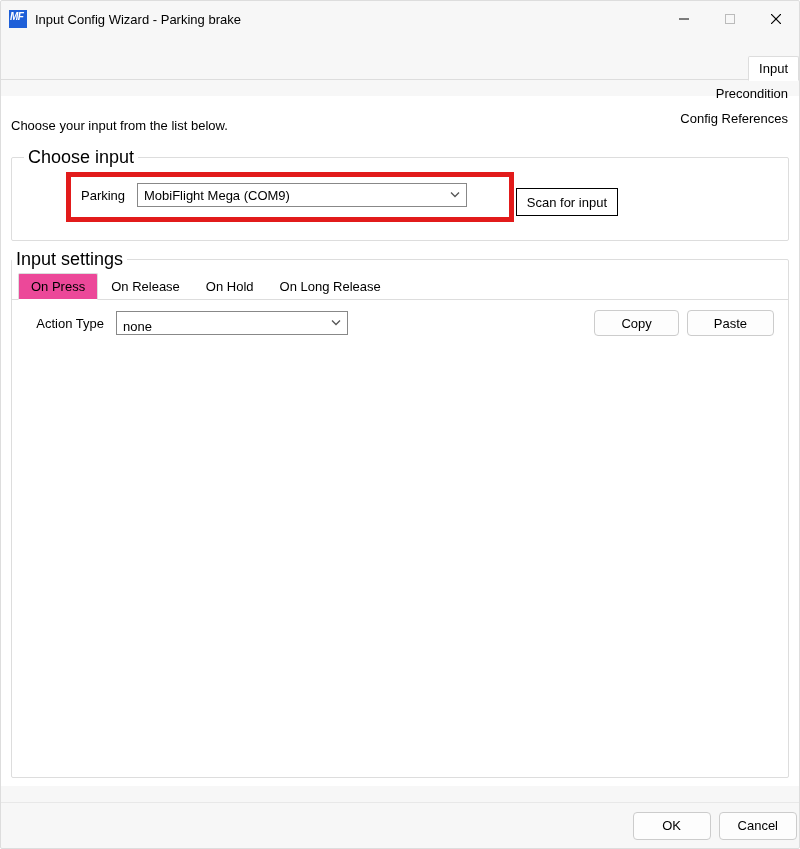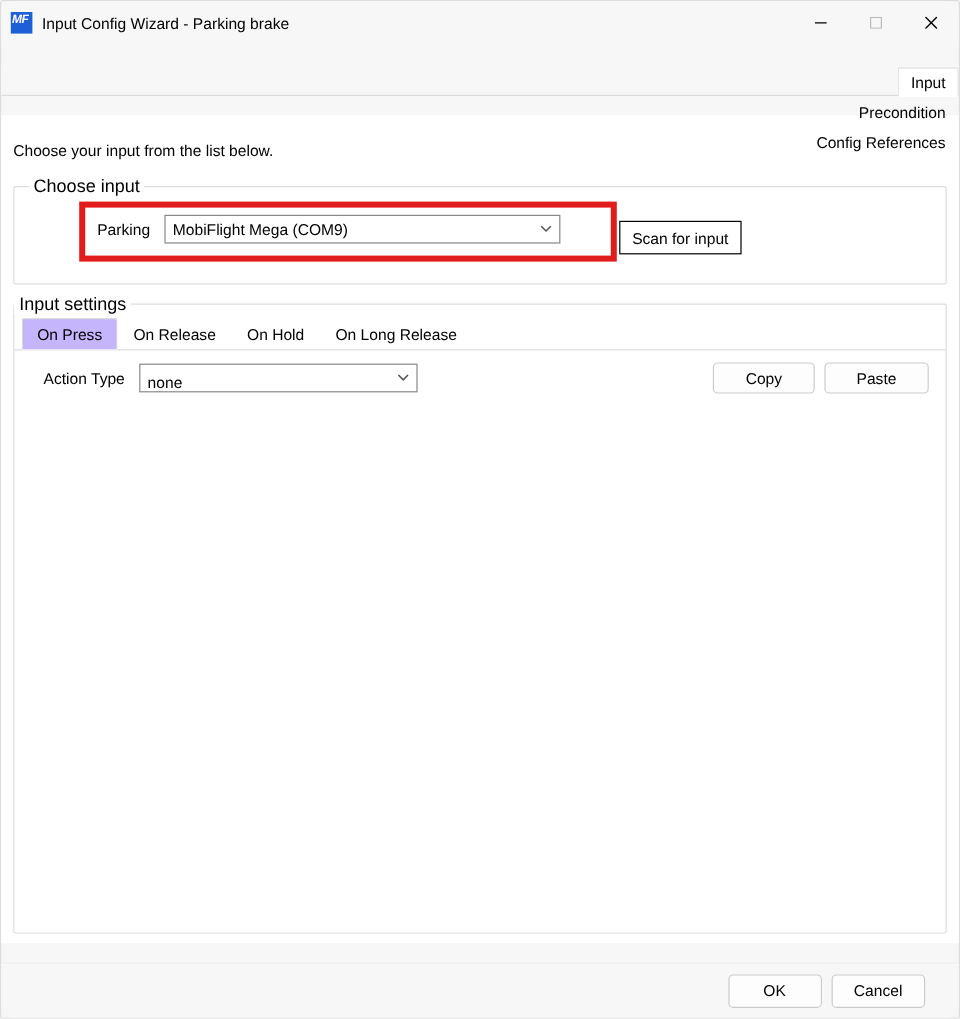--- a/index.html
+++ b/index.html
@@ -97,21 +97,21 @@
 
   fieldset.group {
     border:1px solid #ddd;
     border-radius:2px;
     margin:0 0 8px 0;
     padding:14px 12px 16px 12px;
     position:relative;
     background:#fff;
   }
   fieldset.group > legend {
-    font-size:15px;
+    font-size:18px;
     padding:0 4px;
   }
 
   .choose-input-inner {
     border:5px solid #e21b1b;
     padding:6px 10px 10px 10px;
     width:448px;
     margin-left:42px;
     margin-top:-10px;
   }
@@ -164,21 +164,21 @@
     margin-top:2px;
   }
   .inner-tabbar .itab {
     padding:5px 12px;
     font-size:13px;
     position:relative;
     top:1px;
     border:1px solid transparent;
   }
   .inner-tabbar .itab.active {
-    background:#c4b5fd;
+    background:#ec4899;
     border:1px solid #ddd;
     border-bottom:1px solid #fff;
     border-top-left-radius:2px;
     border-top-right-radius:2px;
   }
 
   .action-row {
     display:flex;
     align-items:center;
     padding:10px 14px;
@@ -202,21 +202,21 @@
     margin-left:8px;
   }
 
   .footer {
     height:46px;
     background:#f7f7f7;
     border-top:1px solid #e8e8e8;
     display:flex;
     align-items:center;
     justify-content:flex-end;
-    padding-right:28px;
+    padding-right:2px;
     border-bottom-left-radius:10px;
     border-bottom-right-radius:10px;
   }
   .footer .dlg-btn {
     height:28px;
     min-width:78px;
     padding:0 18px;
     border:1px solid #ccc;
     border-radius:4px;
     background:#fdfdfd;

